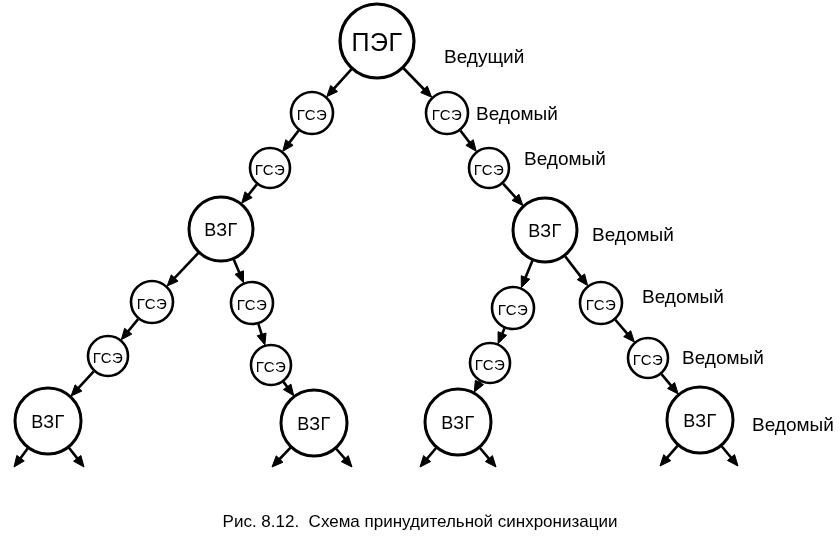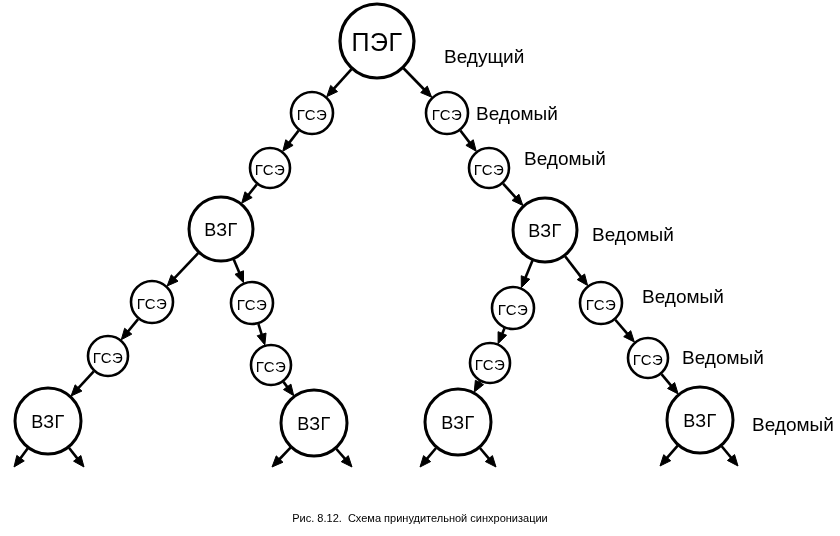--- a/index.html
+++ b/index.html
@@ -49,21 +49,21 @@
     stroke: #000000;
     fill: none;
     stroke-linecap: butt;
   }
   .caption {
     position: absolute;
     left: 0;
     width: 840px;
     text-align: center;
     font-family: "Liberation Sans", sans-serif;
-    font-size: 11px;
+    font-size: 17px;
     color: #000000;
     white-space: pre;
   }
 </style>
 </head>
 <body>
 
 <div id="figure-root">
 
   <svg id="diagram" viewBox="0 0 840 536">

